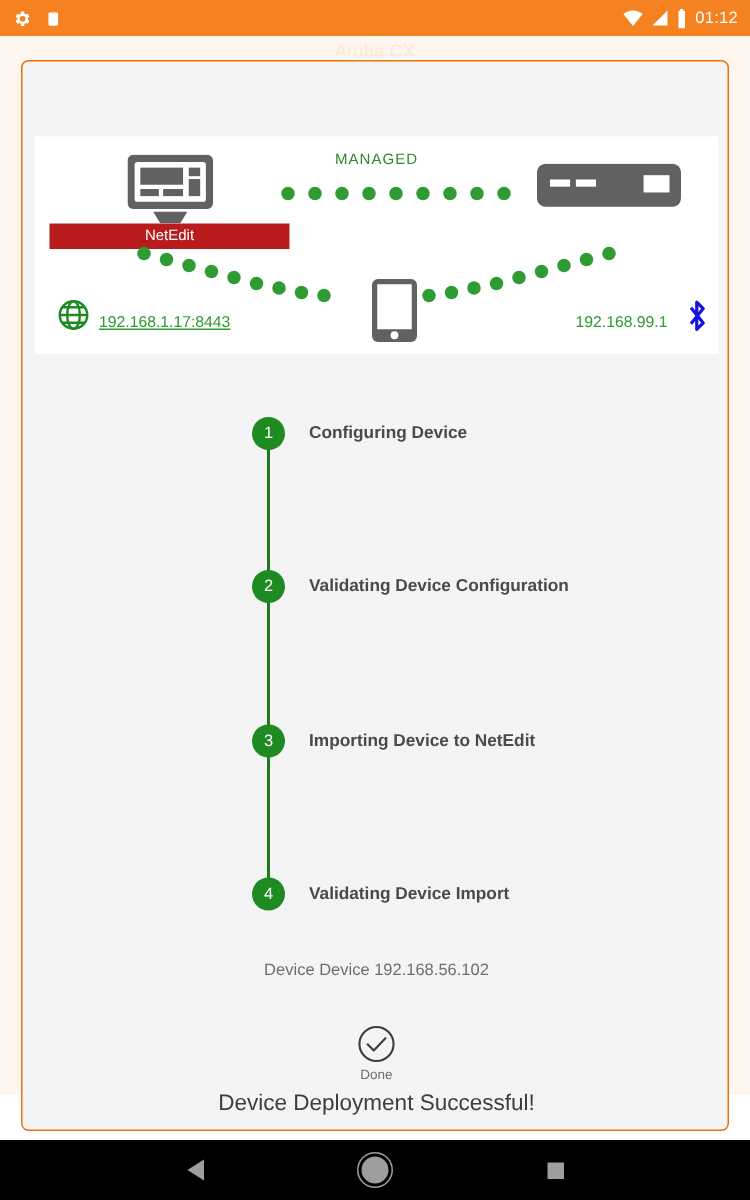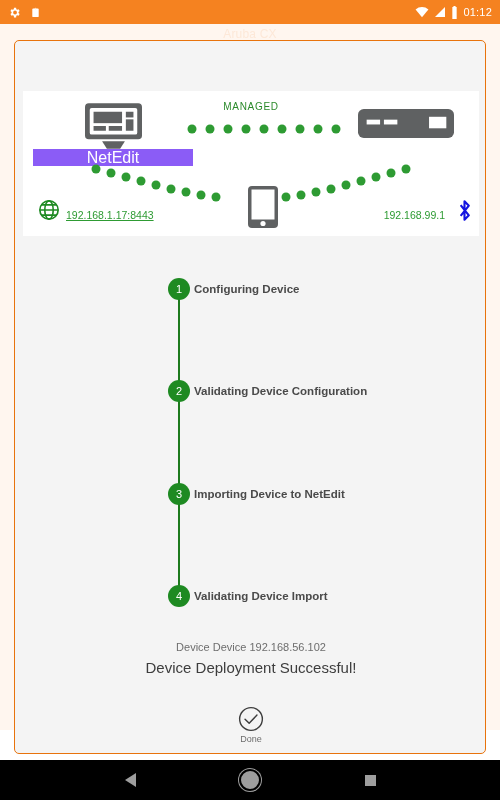--- a/index.html
+++ b/index.html
@@ -119,23 +119,23 @@
     position: absolute; left: 0; top: 10px; width: 456px;
     text-align: center;
     font-size: 10px; color: #2b8a2b;
     letter-spacing: .7px;
   }
   #netedit-icon { position: absolute; left: 62px; top: 12px; }
   #device-icon  { position: absolute; left: 335px; top: 18px; }
   .endpoint-chip {
     position: absolute; top: 58px;
     height: 17px;
-    background: #8b5cf6;
+    background: #b91c1c;
     color: #ffffff;
-    font-size: 16px;
+    font-size: 10px;
     display: flex; align-items: center; justify-content: center;
   }
   #chip-netedit { left: 10px; width: 160px; }
   #chip-device  { left: 306px; width: 160px; }
   #globe-icon  { position: absolute; left: 15px; top: 108px; }
   #bt-icon     { position: absolute; left: 432px; top: 106px; }
   #tablet-icon { position: absolute; left: 225px; top: 95px; }
   #addr-left {
     position: absolute; left: 43px; top: 118px;
     font-size: 10.5px; color: #2E9B33; text-decoration: underline;
@@ -160,21 +160,21 @@
   .step-row { position: absolute; left: 153px; display: flex; align-items: center; }
   .step-bullet {
     width: 22px; height: 22px; border-radius: 50%;
     background: #1E8A22;
     color: #ffffff;
     font-size: 11px;
     display: flex; align-items: center; justify-content: center;
     flex: none;
   }
   .step-label {
-    margin-left: 4px;
+    margin-left: 16px;
     font-size: 11.5px; color: #4a4a4a;
     font-weight: bold;
     white-space: nowrap;
   }
 
   
   #footer { position: absolute; left: 0; top: 600px; width: 472px; text-align: center; }
   #device-address { font-size: 11px; color: #6d6d6d; }
   #success-message { margin-top: 6px; font-size: 15px; color: #3d3d3d; }
   #done-button {
@@ -338,23 +338,23 @@
 
       <div class="step-row" style="top:314px;">
         <div class="step-bullet">4</div>
         <div class="step-label">Validating Device Import</div>
       </div>
     </div>
   </div>
 
   <div id="footer">
     <div id="device-address">Device Device 192.168.56.102</div>
-    <div id="success-message">Device Deployment Successful!</div>
     <div id="done-button">
       <svg width="26" height="26" viewBox="0 0 24 24" fill="none" stroke="#3d3d3d" stroke-width="1.3">
         <circle cx="12" cy="12" r="10.5"></circle>
         <path d="M6.5 12.2 10.3 16 17.5 8.4" stroke-linecap="round" stroke-linejoin="round"></path>
       </svg>
       <div id="done-label">Done</div>
     </div>
+    <div id="success-message">Device Deployment Successful!</div>
   </div>
 
 </div>
 
 </body></html>

